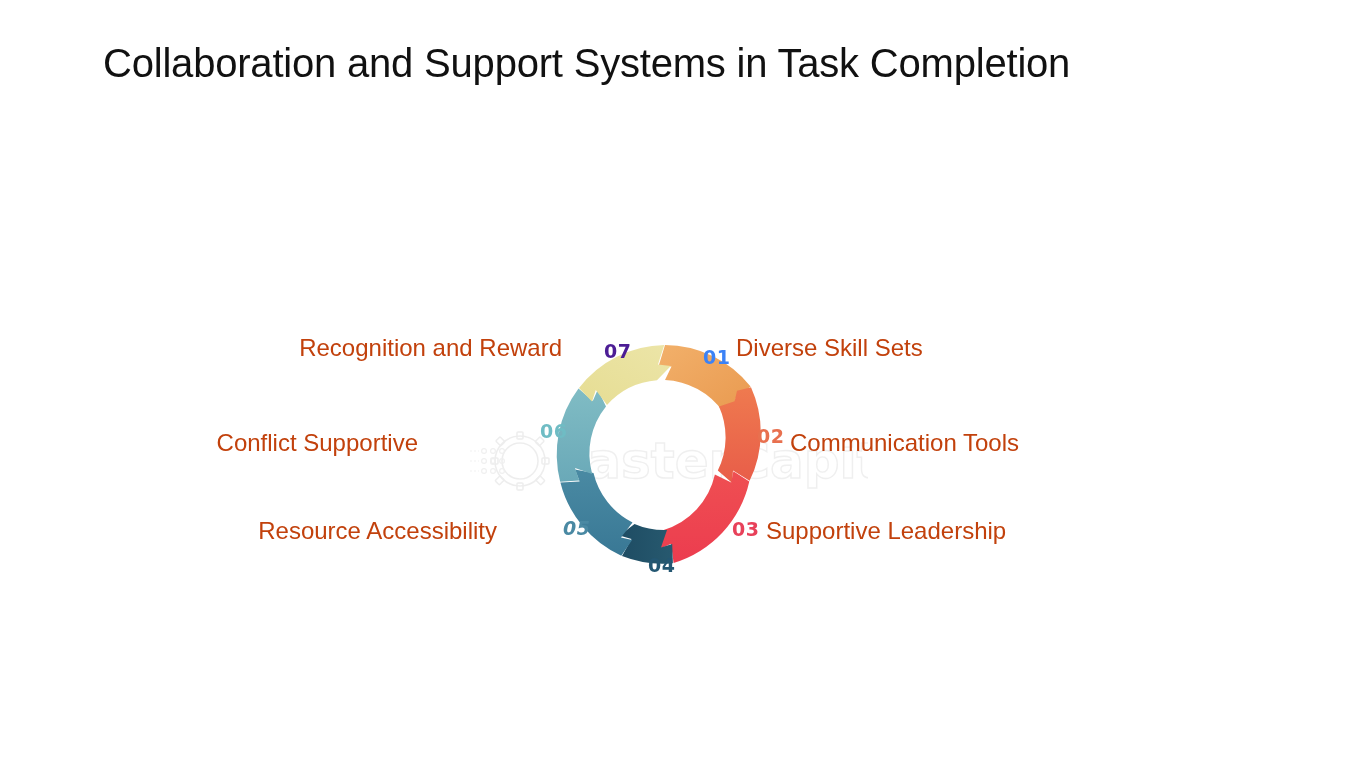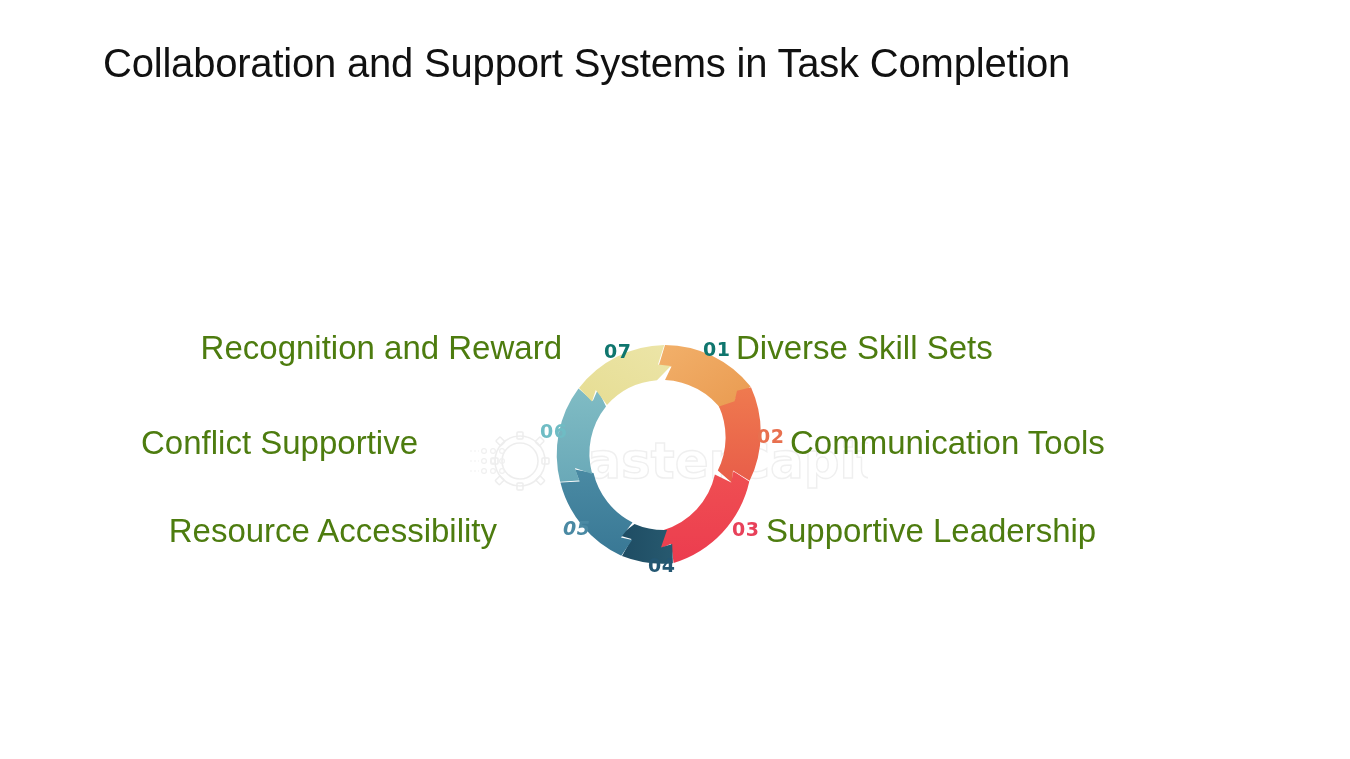--- a/index.html
+++ b/index.html
@@ -54,23 +54,23 @@
     font-size: 19px;
     font-weight: 700;
     letter-spacing: 0.5px;
     white-space: nowrap;
     font-family: "DejaVu Sans", sans-serif;
   }
 
   
   .seg-label {
     position: absolute;
-    font-size: 33px;
+    font-size: 24px;
     line-height: 34px;
-    color: #4d7c0f;
+    color: #c2410c;
     white-space: nowrap;
     font-weight: 400;
   }
   .seg-label.right { text-align: left; }
   .seg-label.left  { text-align: right; }
 
   
   #watermark {
     position: absolute;
     left: 468px;
@@ -240,27 +240,27 @@
           L 125.8 31.0
           L 112.0 45.3
           A 75 75 0 0 0 62.0 70.0
           L 50.8 55.0
           L 47.0 66.4
           Z"></path>
       </g>
     </svg>
   </div>
 
-  <div class="seg-num" style="left: 703px; top: 338px; color: #0f766e;">01</div>
+  <div class="seg-num" style="left: 703px; top: 346px; color: #3b82f6;">01</div>
   <div class="seg-num" style="left: 757px; top: 425px; color: rgb(232, 112, 79);">02</div>
   <div class="seg-num" style="left: 732px; top: 518px; color: rgb(232, 65, 90);">03</div>
   <div class="seg-num" style="left: 648px; top: 554px; color: rgb(36, 87, 114);">04</div>
   <div class="seg-num" style="left: 563px; top: 517px; color: rgb(74, 137, 163); font-style: italic;">05</div>
   <div class="seg-num" style="left: 540px; top: 420px; color: rgb(111, 188, 196);">06</div>
-  <div class="seg-num" style="left: 604px; top: 340px; color: #0f766e;">07</div>
+  <div class="seg-num" style="left: 604px; top: 340px; color: #4c1d95;">07</div>
 
   <div class="seg-label right" style="left:736px; top:331px;">Diverse Skill Sets</div>
   <div class="seg-label right" style="left:790px; top:426px;">Communication Tools</div>
   <div class="seg-label right" style="left:766px; top:514px;text-align:center;">Supportive Leadership</div>
 
 
   <div class="seg-label left" style="right:853px; top:514px;">Resource Accessibility</div>
   <div class="seg-label left" style="right:932px; top:426px;">Conflict Supportive</div>
   <div class="seg-label left" style="right:788px; top:331px;">Recognition and Reward</div>
 

